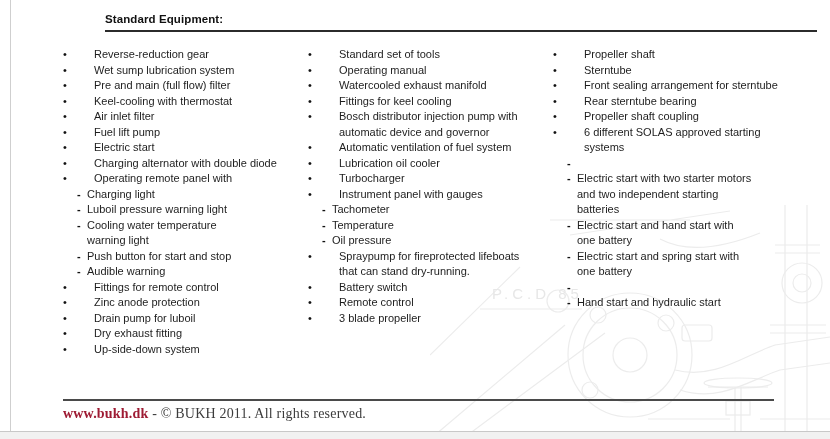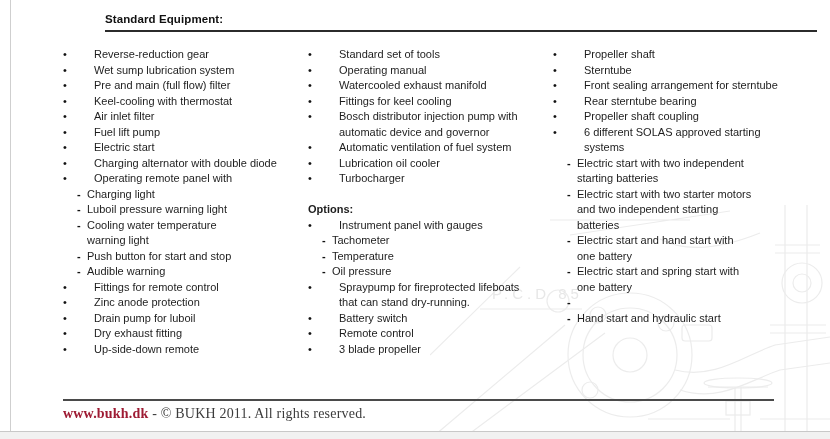--- a/index.html
+++ b/index.html
@@ -180,21 +180,21 @@
         </div>
         <div class="item">
           <span class="bullet">•</span>
           <div class="item-body">
             <div class="item-text">Dry exhaust fitting</div>
           </div>
         </div>
         <div class="item">
           <span class="bullet">•</span>
           <div class="item-body">
-            <div class="item-text">Up-side-down remote</div>
+            <div class="item-text">Up-side-down system</div>
           </div>
         </div>
       </div>
       <div class="column">
         <div class="item">
           <span class="bullet">•</span>
           <div class="item-body">
             <div class="item-text">Standard set of tools</div>
           </div>
         </div>
@@ -234,21 +234,20 @@
           <div class="item-body">
             <div class="item-text">Lubrication oil cooler</div>
           </div>
         </div>
         <div class="item">
           <span class="bullet">•</span>
           <div class="item-body">
             <div class="item-text">Turbocharger</div>
           </div>
         </div>
-        <div class="options-heading">Options:</div>
         <div class="item">
           <span class="bullet">•</span>
           <div class="item-body">
             <div class="item-text">Instrument panel with gauges</div>
             <div class="subitem">
               <span class="dash">-</span>
               <div class="subitem-text">Tachometer</div>
             </div>
             <div class="subitem">
               <span class="dash">-</span>
@@ -317,22 +316,20 @@
             <div class="item-text">Propeller shaft coupling</div>
           </div>
         </div>
         <div class="item">
           <span class="bullet">•</span>
           <div class="item-body">
             <div class="item-text">6 different SOLAS approved starting
 systems</div>
             <div class="subitem">
               <span class="dash">-</span>
-              <div class="subitem-text">Electric start with two independent
-starting batteries</div>
             </div>
             <div class="subitem">
               <span class="dash">-</span>
               <div class="subitem-text">Electric start with two starter motors
 and two independent starting
 batteries</div>
             </div>
             <div class="subitem">
               <span class="dash">-</span>
               <div class="subitem-text">Electric start and hand start with

